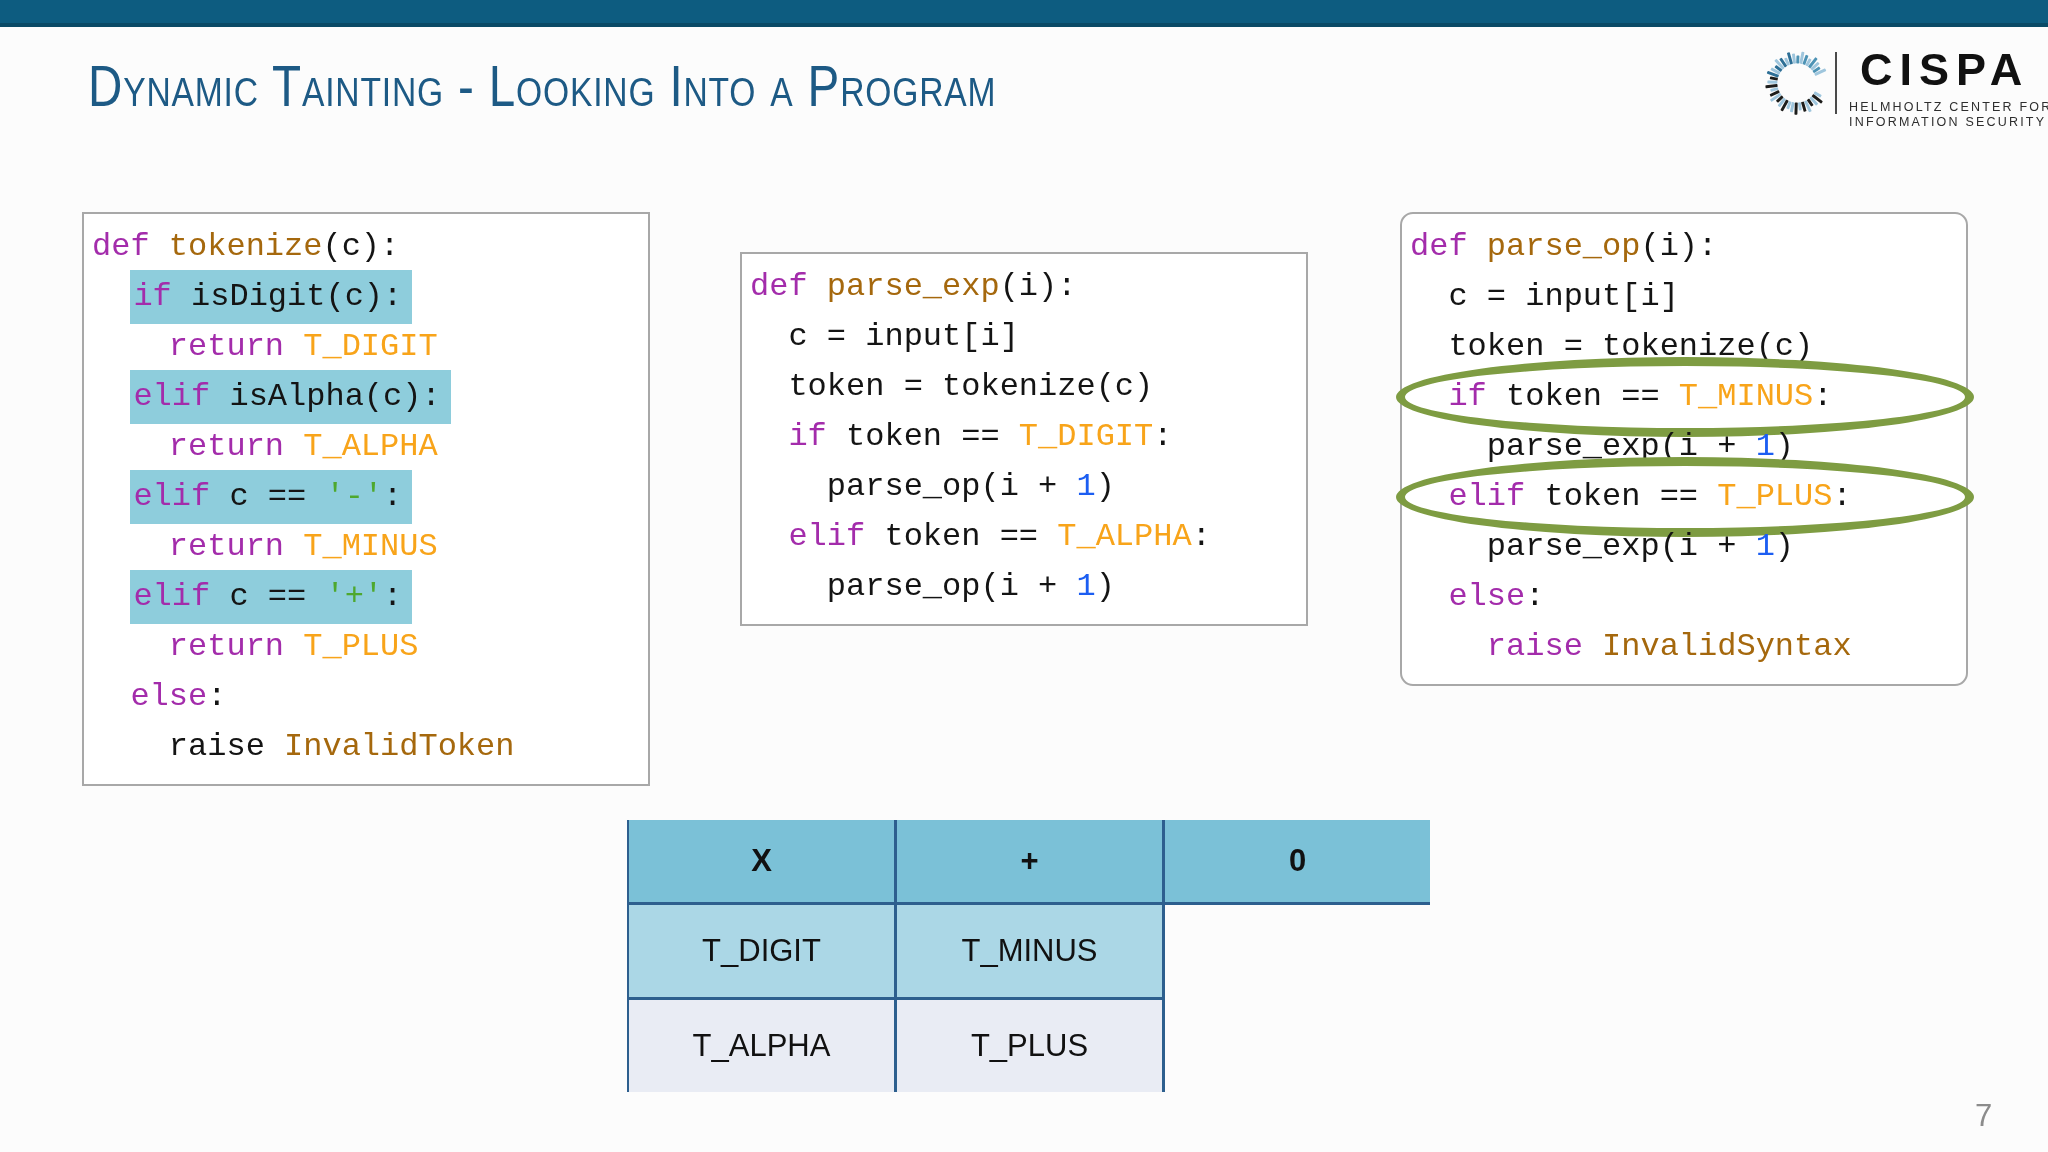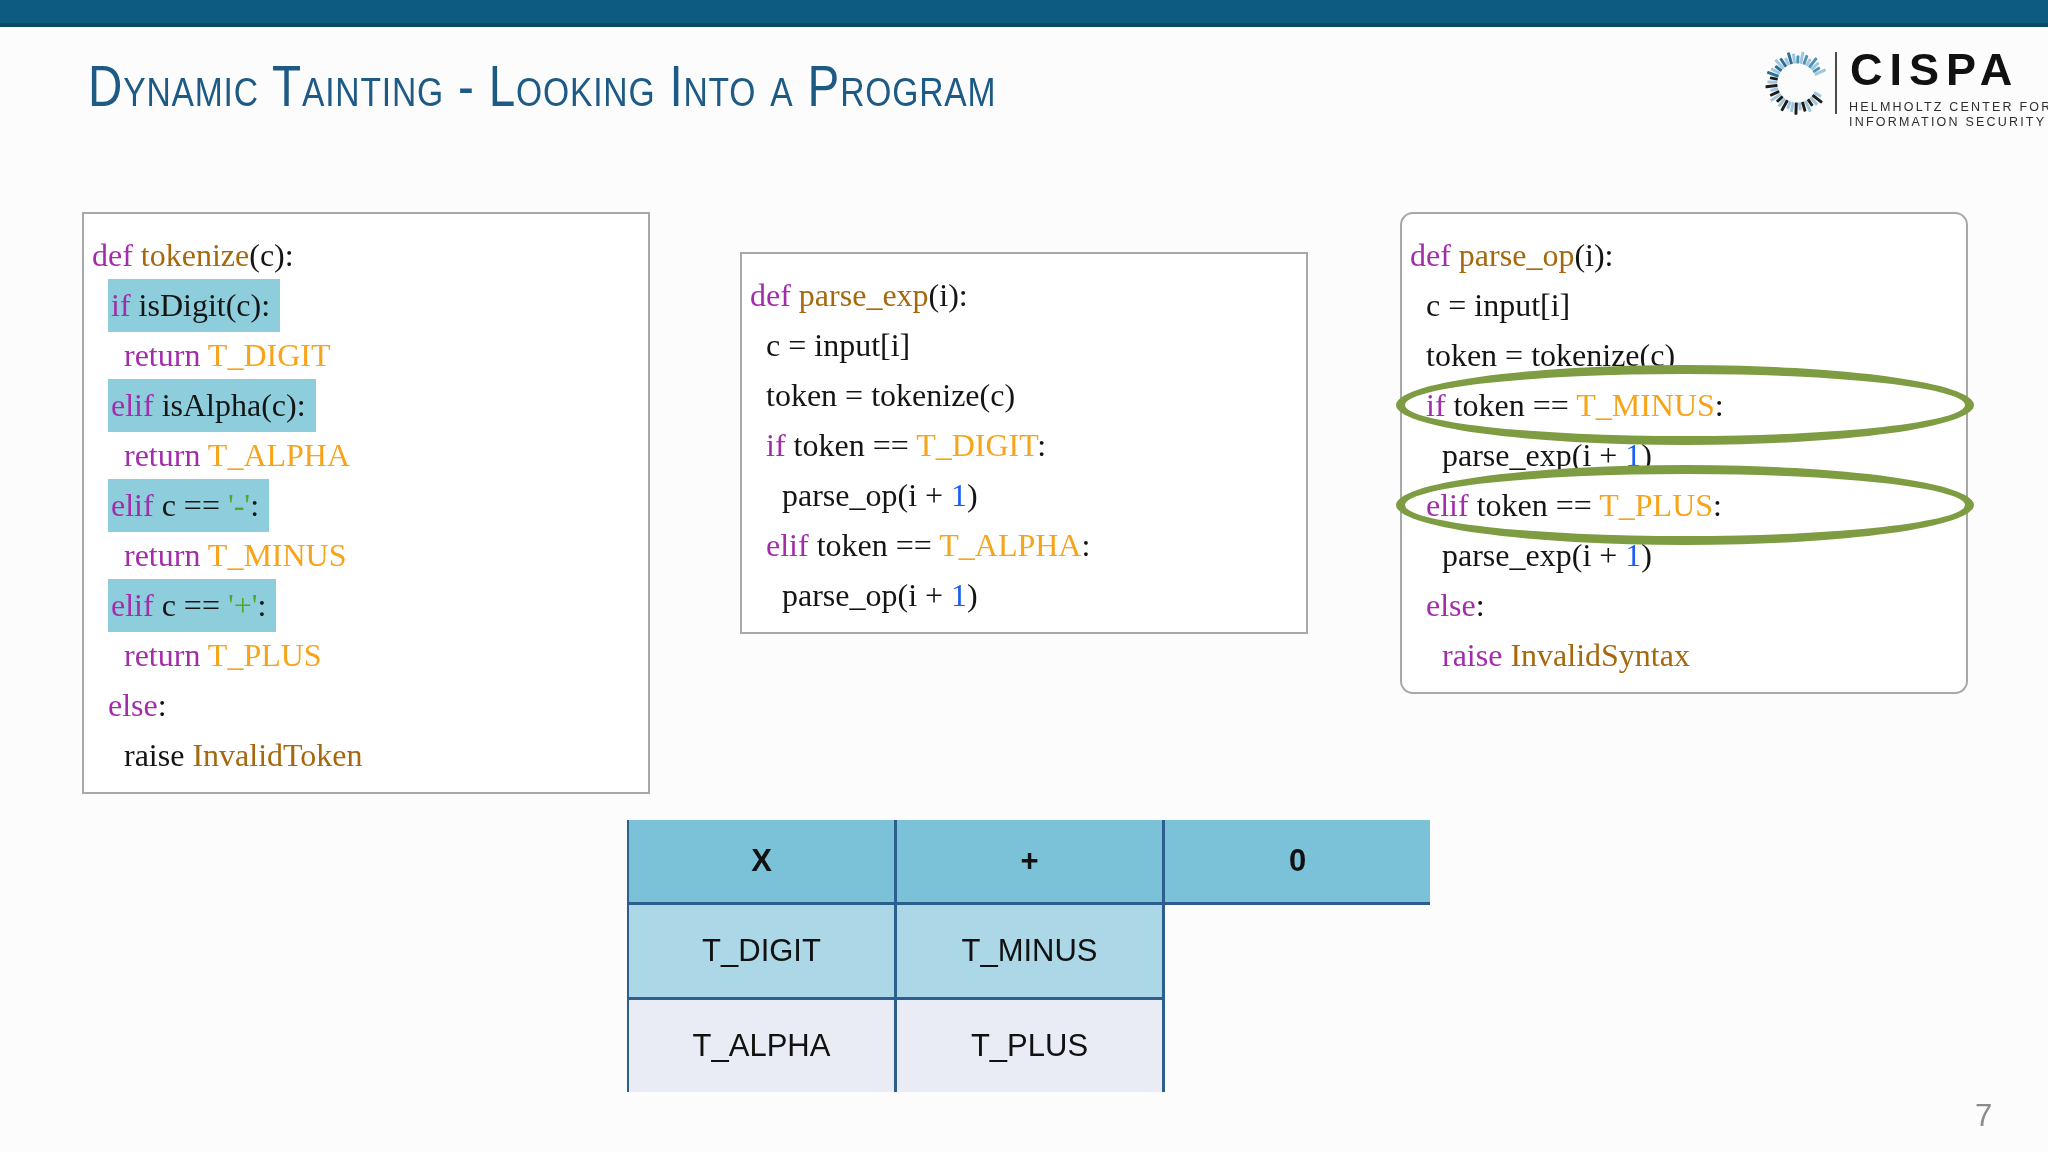--- a/index.html
+++ b/index.html
@@ -14,30 +14,30 @@
   #title{
     position:absolute;left:88px;top:52px;
     font-size:58px;font-variant:small-caps;letter-spacing:1px;
     color:var(--title,#1d5a85);white-space:nowrap;
     transform:scaleX(0.82);transform-origin:left top;
   }
   
   #logo{position:absolute;left:1762px;top:44px;width:280px;height:90px;}
   #logo-ring{position:absolute;left:0;top:4px;width:70px;height:70px;}
   #logo-divider{position:absolute;left:73px;top:8px;width:2px;height:62px;background:#4a4a4a;}
-  #logo-word{position:absolute;left:88px;top:0px;font-size:45px;font-weight:bold;
+  #logo-word{position:absolute;left:98px;top:0px;font-size:45px;font-weight:bold;
     letter-spacing:7px;color:#111;}
   .logo-sub{position:absolute;left:87px;font-size:12.5px;letter-spacing:2.2px;
     color:#2e2e2e;white-space:nowrap;}
   #logo-sub1{top:56px;} #logo-sub2{top:71px;}
   
   .code-box{
     position:absolute;top:212px;background:#ffffff;border:2px solid #a8a8a8;
-    font-family:Liberation Serif, serif;font-size:32px;line-height:50px;
-    white-space:pre;color:var(--pl,#141414);padding:16px 8px 10px 8px;
+    font-family:Liberation Mono, monospace;font-size:32px;line-height:50px;
+    white-space:pre;color:var(--pl,#141414);padding:8px 8px 10px 8px;
   }
   #code-box-0{left:82px;  width:548px;height:552px;}
   #code-box-1{left:740px; width:548px;height:352px;margin-top:40px;}
   #code-box-2{left:1400px;width:548px;height:452px;border-radius:13px;}
   .code-line{position:relative;height:50px;}
   .tk-kw{color:var(--kw,#a32cab);}
   .tk-fn{color:var(--fn,#a5680d);}
   .tk-tok{color:var(--tok,#f8a41a);}
   .tk-str{color:var(--str,#4ea82e);}
   .tk-num{color:var(--num,#1c5ef2);}

